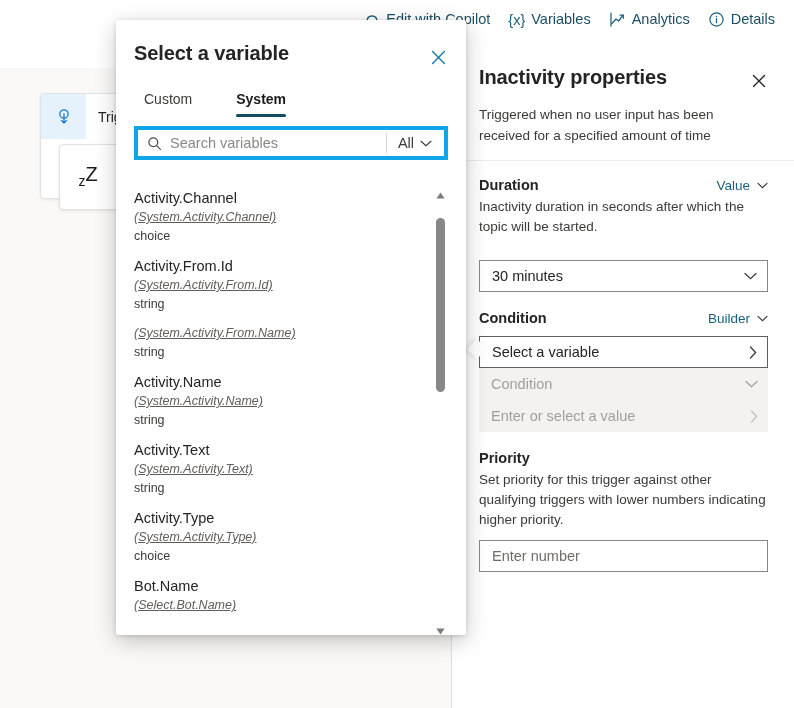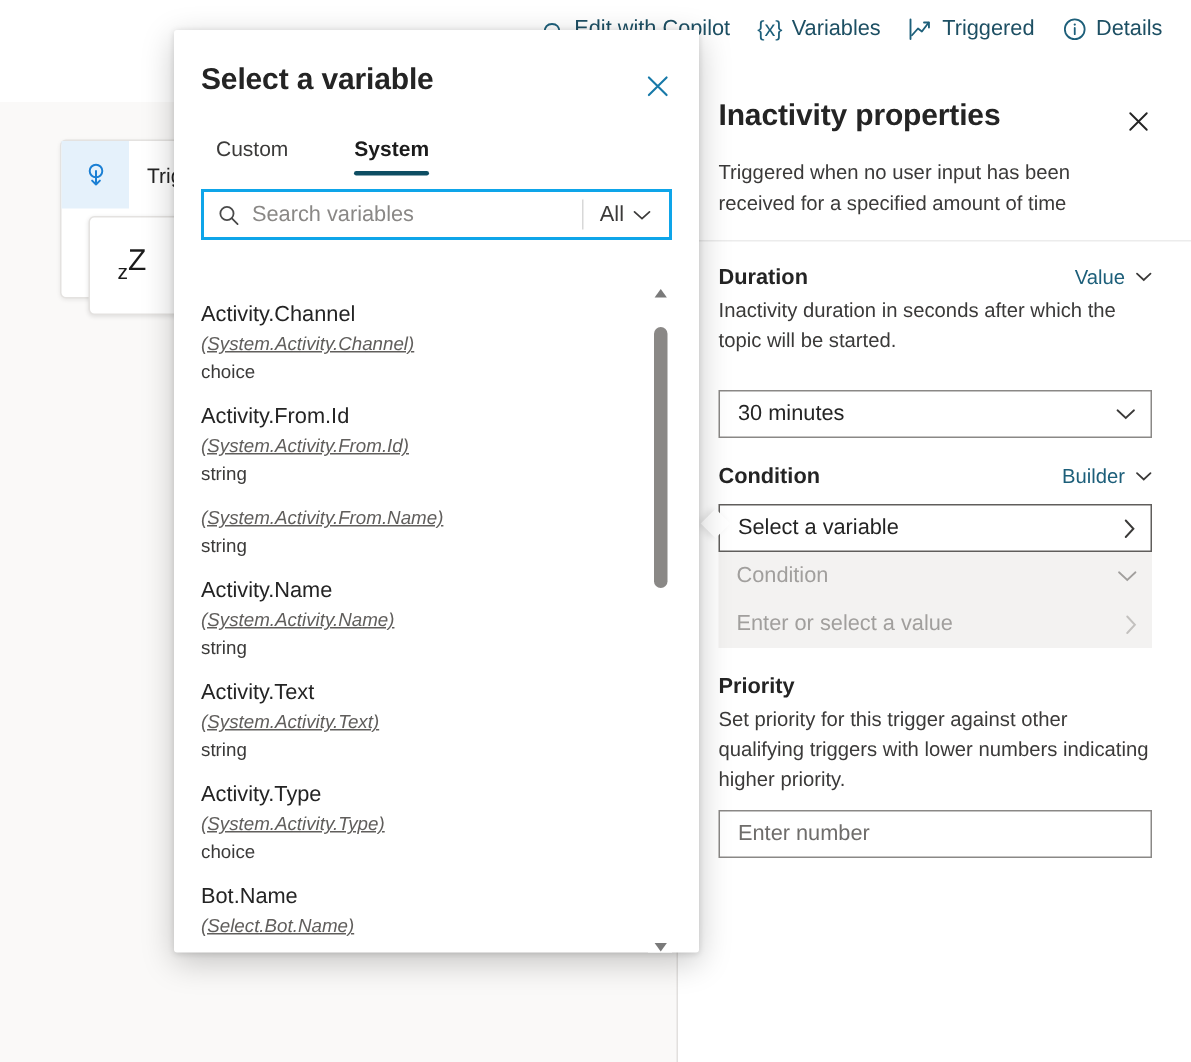--- a/index.html
+++ b/index.html
@@ -83,41 +83,41 @@
     position: relative; font-size: 14px; color: #3b3a39; padding: 4px 10px 10px 10px;
     cursor: pointer;
   }
   .tab.active { color: #1b1b1b; font-weight: 700; }
   .tab.active::after {
     content:""; position:absolute; left: 10px; right: 10px; bottom: 0;
     height: 3px; background: #0e4e63; border-radius: 2px;
   }
 
   .searchbar {
-    margin: 9px 18px 0 18px; height: 34px; border: 2px solid #0ea5e9;
+    margin: 9px 18px 0 18px; height: 34px; border: 4px solid #0ea5e9;
     display:flex; align-items:center; background:#fff;
   }
   .search-ic { width: 32px; display:flex; align-items:center; justify-content:center;
                color:#4a4a4a; }
   .search-in {
     flex:1; border:none; outline:none; font-size: 14.5px; color:#242424;
     font-family: "Liberation Sans", sans-serif; background:transparent;
   }
   .search-in::placeholder { color:#8a8886; }
   .search-div { width:1px; height:20px; background:#d8d8d8; }
   .filter {
     display:flex; align-items:center; gap:6px; padding: 0 12px 0 11px;
     font-size: 14.5px; color:#3b3a39; cursor:pointer; white-space:nowrap;
   }
 
   .list-wrap {
     position:absolute; left: 18px; top: 168px; width: 314px; height: 450px;
     overflow: hidden;
   }
-  .list { position:absolute; left:0; top:0; width: 296px; margin-top: 12px; }
+  .list { position:absolute; left:0; top:0; width: 296px; }
   .vitem { padding: 0 0 10px 0; cursor: pointer; }
   .vname { font-size: 14.5px; color: #242424; line-height: 20px; }
   .vpath { font-size: 12.5px; color: #605e5c; font-style: italic; line-height: 19px; text-decoration: underline; }
   .vtype { font-size: 12.5px; color: #3b3a39; line-height: 19px; }
 
   
   .sb { position:absolute; right: 0px; top: 0px; width: 16px; height: 450px; background: #ffffff; }
   .sb-arrow { width:16px; height:14px; display:flex; align-items:center; justify-content:center;
               color:#7a7a7a; font-size:9px; cursor:pointer; }
   .sb-arrow.bottom { position:absolute; bottom:0; left:0; }
@@ -222,21 +222,21 @@
     </div>
 
     <div class="tb-item">
       <span class="tb-icon">
         <svg width="17" height="17" viewBox="0 0 17 17" fill="none" stroke="currentColor" stroke-width="1.25">
           <path d="M2 15 L2 2" stroke-linecap="round"></path>
           <path d="M3 12.5 L7 8 L9.6 10 L14 4.2" stroke-linecap="round" stroke-linejoin="round"></path>
           <path d="M14.3 4 L11 4 M14.3 4 L14.3 7.3" stroke-linecap="round"></path>
         </svg>
       </span>
-      <span class="tb-label">Triggered</span>
+      <span class="tb-label">Analytics</span>
     </div>
 
     <div class="tb-item">
       <span class="tb-icon">
         <svg width="17" height="17" viewBox="0 0 17 17" fill="none" stroke="currentColor" stroke-width="1.2">
           <circle cx="8.5" cy="8.5" r="6.6"></circle>
           <path d="M8.5 7.6 L8.5 11.8" stroke-linecap="round"></path>
           <circle cx="8.5" cy="5.4" r="0.75" fill="currentColor" stroke="none"></circle>
         </svg>
       </span>

